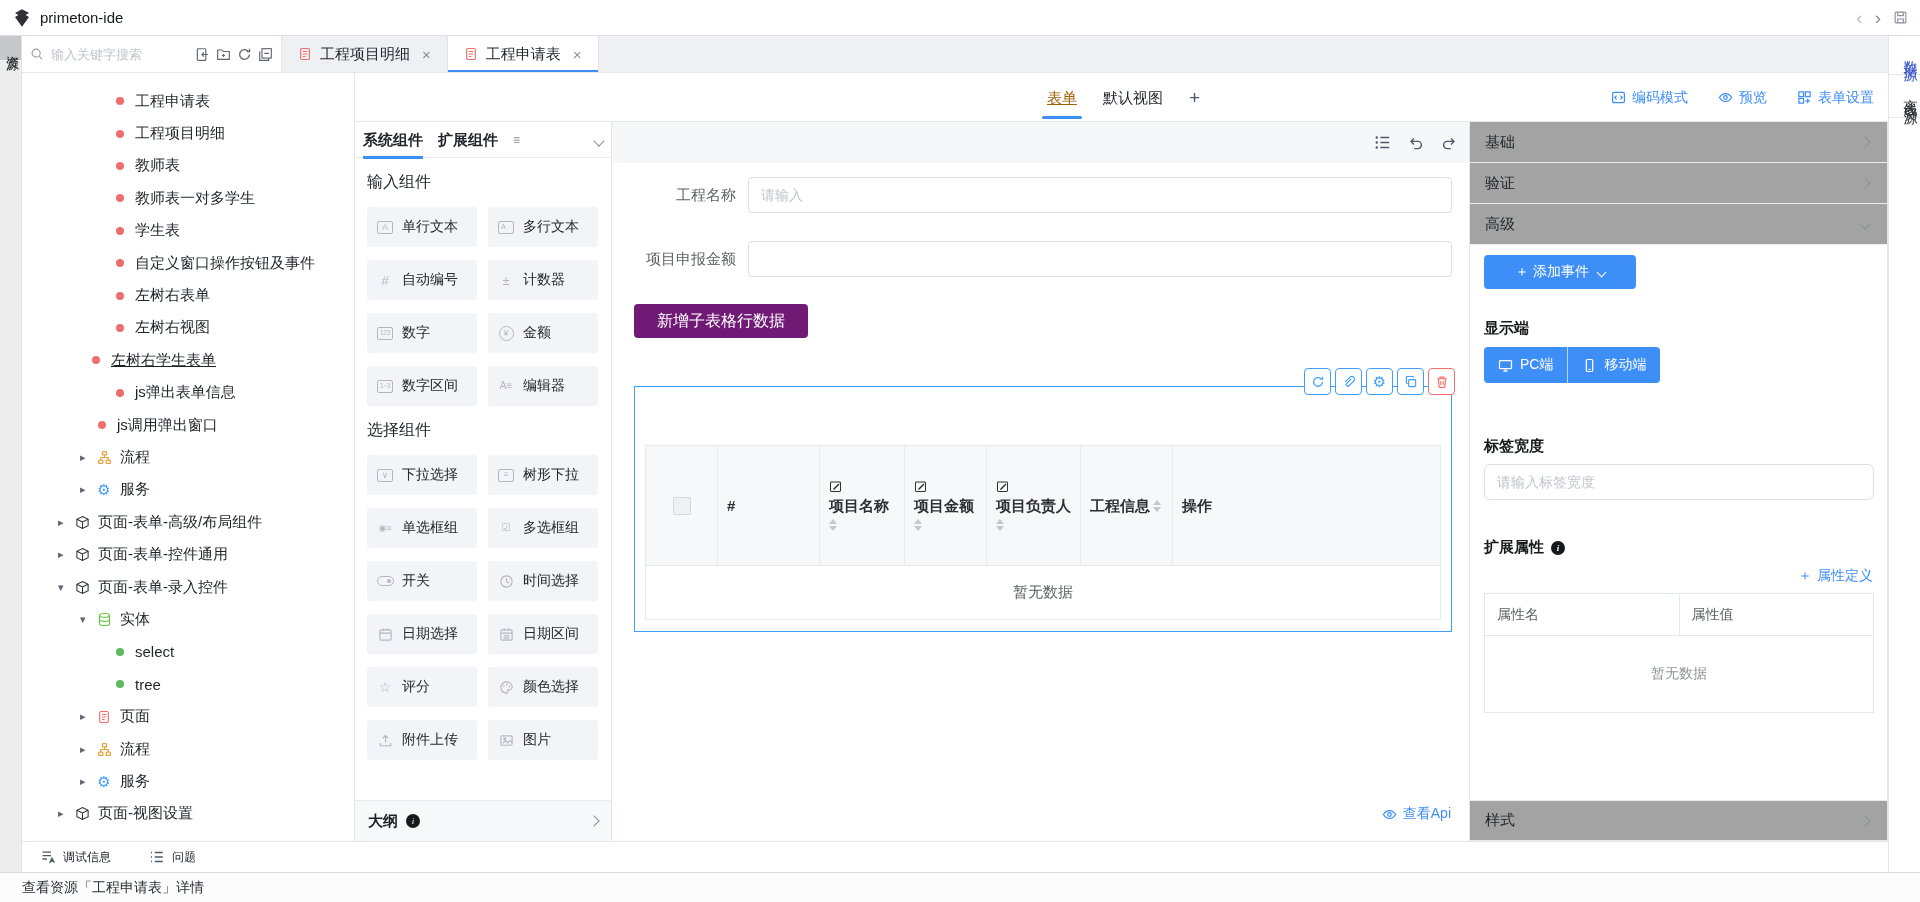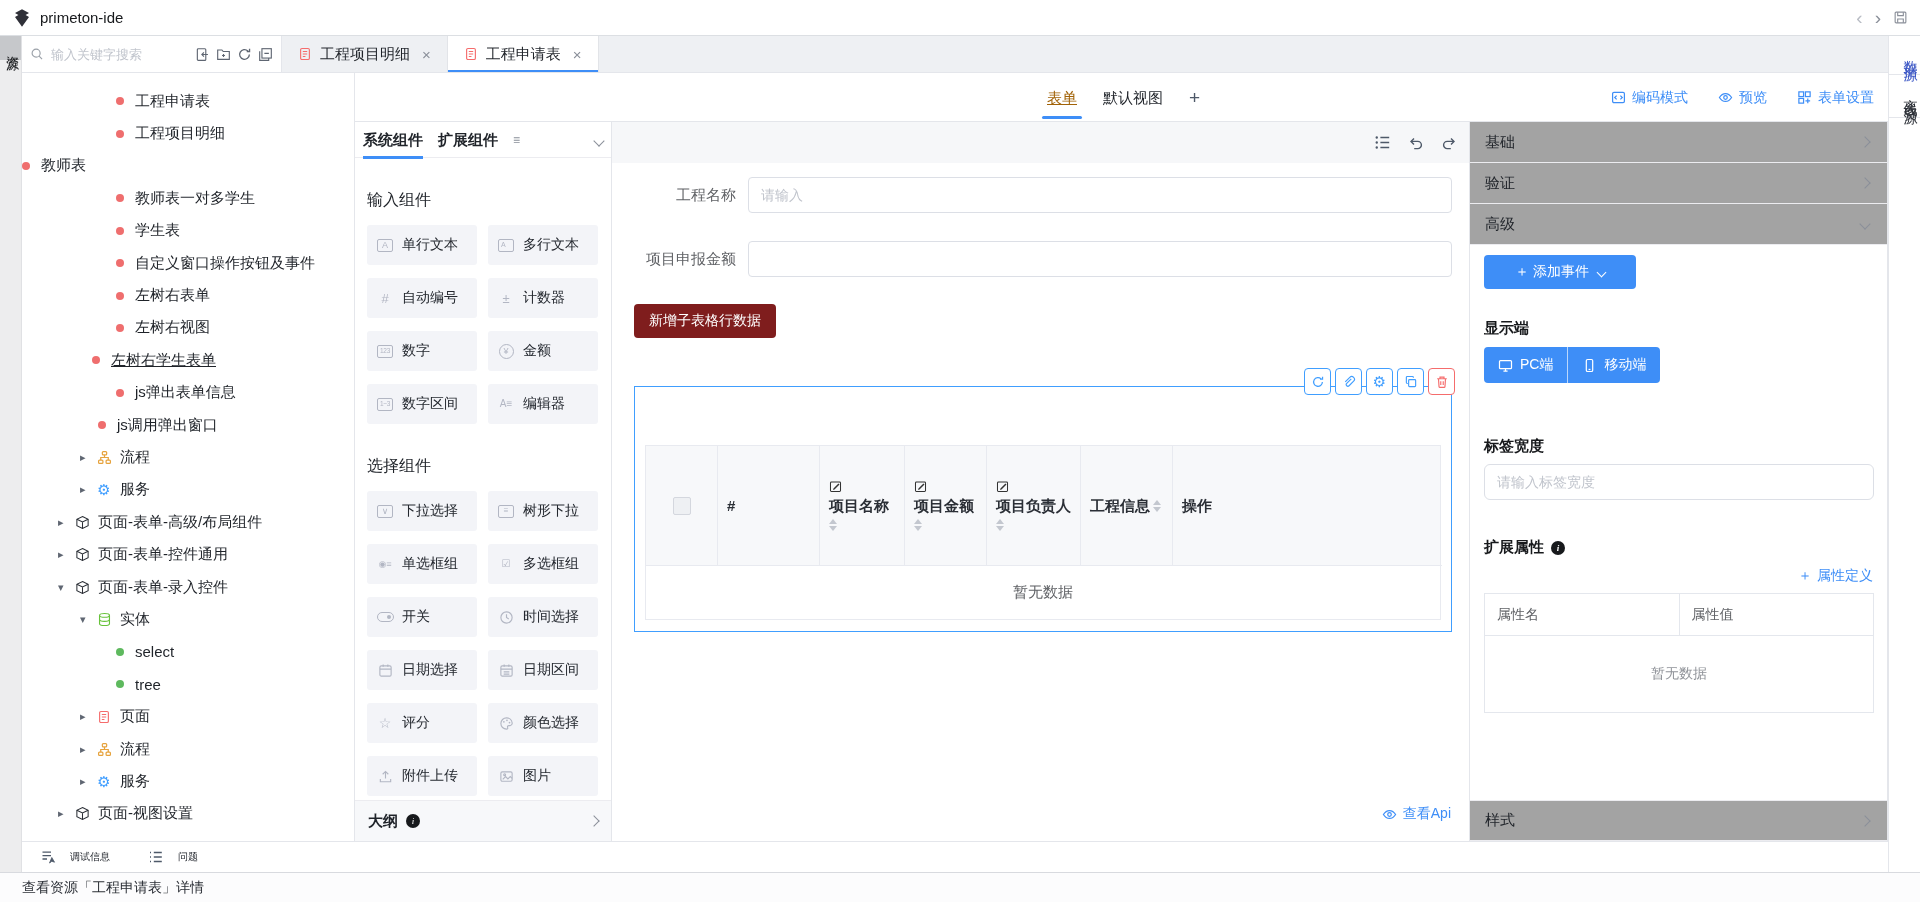--- a/index.html
+++ b/index.html
@@ -48,21 +48,21 @@
   .vactions{position:absolute;right:14px;top:0;height:49px;display:flex;align-items:center;gap:30px;}
   .vaction{display:flex;align-items:center;gap:6px;color:#3e8ef7;font-size:14px;cursor:default;}
   
   .palette{position:absolute;left:355px;top:122px;width:257px;height:719px;background:#fff;border-right:1px solid #e4e6eb;}
   .ptabs{height:36px;border-bottom:1px solid #ececf0;display:flex;align-items:center;padding:0 8px;gap:15px;}
   .ptab{font-size:15px;font-weight:700;color:#1f2329;height:36px;line-height:36px;position:relative;}
   .ptab.active::after{content:"";position:absolute;left:0;right:0;bottom:-1px;height:3px;background:#3e8ef7;}
   .pmisc{color:#8a8f99;font-size:12px;}
   .pchev{margin-left:auto;}
   .pbody{padding:0 12px;}
-  .psec-title{font-size:16px;color:#1f2329;margin:32px 0 14px;}
+  .psec-title{font-size:16px;color:#1f2329;margin:14px 0 14px;}
   .pgrid{display:flex;flex-wrap:wrap;gap:13px 11px;}
   .pitem{width:110px;height:40px;background:#f3f4f8;border-radius:3px;display:flex;align-items:center;padding-left:9px;gap:8px;cursor:default;}
   .picon{width:18px;display:inline-flex;align-items:center;justify-content:center;flex:0 0 18px;}
   .plabel{font-size:14px;color:#23272e;white-space:nowrap;}
   .ib{display:inline-flex;align-items:center;justify-content:center;width:16px;height:13px;border:1px solid #b2b6c3;border-radius:2px;font-size:9px;color:#b2b6c3;line-height:1;}
   .ib.sm{font-size:6.5px;letter-spacing:-.3px;}
   .ib.mlt{align-items:flex-start;justify-content:flex-start;padding:1px 0 0 2px;font-size:7px;}
   .ig{color:#b2b6c3;font-size:13px;line-height:1;}
   .icr{display:inline-flex;align-items:center;justify-content:center;width:15px;height:15px;border:1px solid #b2b6c3;border-radius:50%;font-size:9px;color:#b2b6c3;}
   .swp{display:inline-block;width:17px;height:10px;border:1px solid #b2b6c3;border-radius:5px;position:relative;}
@@ -74,21 +74,21 @@
   .chev.right{transform:rotate(-45deg);}
   .chev.down{transform:rotate(45deg);}
   .chev.white{border-color:#fff;width:7px;height:7px;}
   
   .canvas{position:absolute;left:612px;top:122px;width:858px;height:719px;background:#fff;border-right:1px solid #e4e6eb;}
   .canvas-top{height:41px;background:#f6f7f9;display:flex;align-items:center;justify-content:flex-end;gap:17px;padding-right:12px;}
   .field-row{position:absolute;left:0;display:flex;align-items:center;}
   .f-label{width:126px;text-align:right;padding-right:12px;font-size:15px;color:#606266;}
   .f-input{width:704px;height:36px;border:1px solid #dcdfe6;border-radius:4px;background:#fff;font-size:14px;padding:0 12px;outline:none;font-family:inherit;color:#333;}
   .f-input::placeholder{color:#c0c4cc;}
-  .add-row-btn{position:absolute;left:22px;top:182px;height:34px;padding:0 15px;background:#7f1d1d;border:none;border-radius:4px;color:#fff;font-size:14px;font-family:inherit;}
+  .add-row-btn{position:absolute;left:22px;top:182px;height:34px;padding:0 23px;background:#701a75;border:none;border-radius:4px;color:#fff;font-size:16px;font-family:inherit;}
   .sel-comp{position:absolute;left:22px;top:264px;width:818px;height:246px;border:1px solid #409eff;background:#fff;}
   .comp-toolbar{position:absolute;left:688px;top:246px;display:flex;z-index:3;}
   .cbtn{width:27px;height:27px;border:1px solid #409eff;border-radius:4px;background:#fff;display:flex;align-items:center;justify-content:center;margin-left:4px;}
   .cbtn.danger{border-color:#f56c6c;}
   .tbl{position:absolute;left:10px;top:58px;width:796px;border:1px solid #e8eaf0;}
   .thead{display:flex;background:#f7f8fa;height:120px;}
   .th{border-right:1px solid #e8eaf0;border-bottom:1px solid #e8eaf0;display:flex;align-items:center;padding:0 9px;}
   .th:last-child{border-right:none;}
   .th-inner{display:flex;flex-wrap:wrap;align-items:center;gap:3px 3px;font-size:15px;font-weight:700;color:#2b2f36;line-height:20px;}
   .cb{width:18px;height:18px;background:#eef0f3;border:1px solid #d4d7de;border-radius:2px;margin:0 auto;}
@@ -116,21 +116,21 @@
   .pt-head{display:flex;height:42px;border-bottom:1px solid #e4e7ed;}
   .pt-th{flex:1;display:flex;align-items:center;padding:0 12px;color:#606266;font-size:14px;}
   .pt-th:first-child{border-right:1px solid #e4e7ed;}
   .pt-empty{height:76px;display:flex;align-items:center;justify-content:center;color:#909399;font-size:14px;}
   
   .rightstrip{position:absolute;left:1888px;top:36px;width:32px;height:836px;background:#fff;border-left:1px solid #e4e6eb;}
   .rs-tab{display:block;width:100%;writing-mode:vertical-rl;letter-spacing:4px;font-size:14px;padding:13px 0;text-align:center;border-bottom:1px solid #e4e6eb;color:#2b2f36;}
   .rs-tab.active{color:#3c57c5;}
   
   .bottombar{position:absolute;left:22px;top:841px;width:1866px;height:31px;background:#fff;border-top:1px solid #e4e6eb;display:flex;align-items:center;gap:38px;padding-left:18px;}
-  .bb-item{display:flex;align-items:center;gap:14px;font-size:10px;color:#23272e;}
+  .bb-item{display:flex;align-items:center;gap:7px;font-size:12px;color:#23272e;}
   .statusbar{position:absolute;left:0;top:872px;width:1920px;height:30px;background:#fcfcfd;border-top:1px solid #d8dadf;display:flex;align-items:center;padding-left:22px;font-size:14px;color:#2b2f36;}
 </style>
 </head>
 <body>
 
 <div id="app">
 
   <div class="titlebar">
     <span id="logo-slot">
         <svg width="20" height="20" viewBox="0 0 20 20">
@@ -231,21 +231,21 @@
 
   <div class="treepanel" id="treepanel">
       <div class="trow" style="padding-left: 94px;">
         <i class="dot red"></i>
         <span class="tlabel">工程申请表</span>
       </div>
       <div class="trow" style="padding-left: 94px;">
         <i class="dot red"></i>
         <span class="tlabel">工程项目明细</span>
       </div>
-      <div class="trow" style="">
+      <div class="trow" style="padding-left: 94px;">
         <i class="dot red"></i>
         <span class="tlabel">教师表</span>
       </div>
       <div class="trow" style="padding-left: 94px;">
         <i class="dot red"></i>
         <span class="tlabel">教师表一对多学生</span>
       </div>
       <div class="trow" style="padding-left: 94px;">
         <i class="dot red"></i>
         <span class="tlabel">学生表</span>

